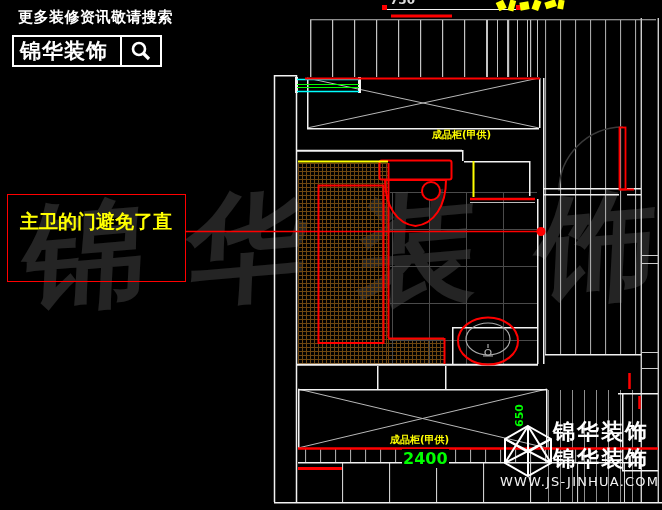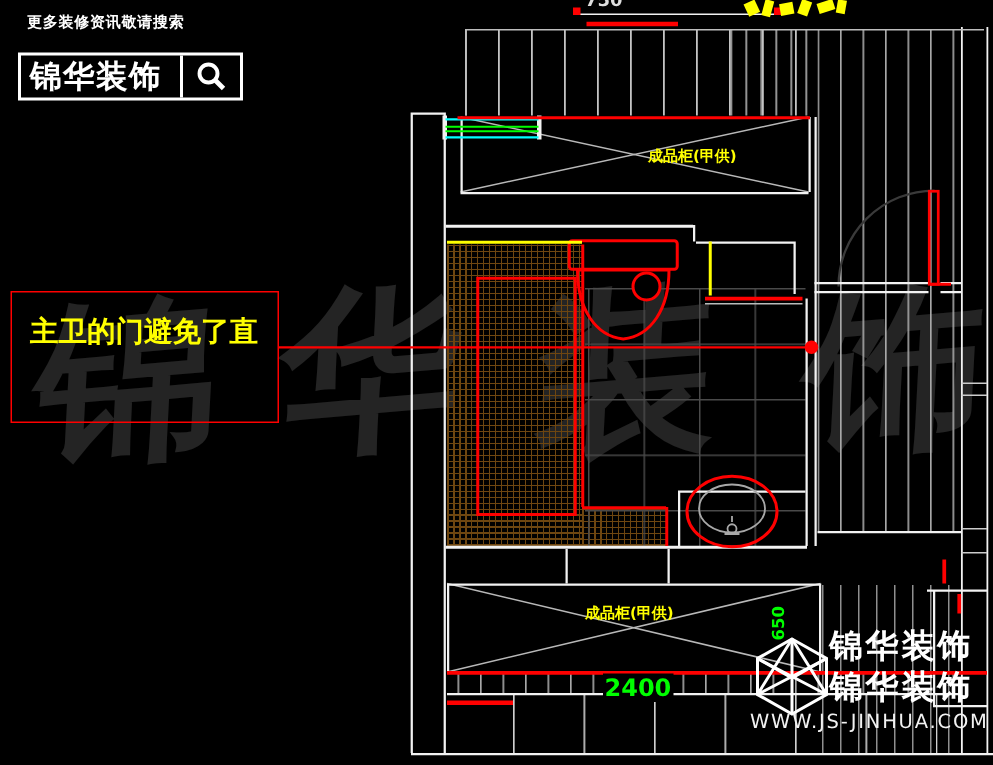--- a/index.html
+++ b/index.html
@@ -18,24 +18,24 @@
   .mosaic{
     position:absolute;z-index:2;
     background-image:
       repeating-linear-gradient(0deg,#6e4610 0 1px,transparent 1px 4px),
       repeating-linear-gradient(90deg,#6e4610 0 1px,transparent 1px 4px);
   }
   
   #draw{position:absolute;left:0;top:0;z-index:3;}
   
   .lbl{position:absolute;z-index:4;white-space:nowrap;}
-  .yellow{color:#ffff00;font-weight:bold;}
+  .yellow{color:#ffff00;font-weight:bold;margin-top:31px;}
   .green{color:#00ff00;font-weight:bold;background:#000;padding:0 1px;}
   
-  #tagline{left:18px;top:8px;font-size:10px;font-weight:bold;color:#fff;
+  #tagline{left:18px;top:8px;font-size:15px;font-weight:bold;color:#fff;
     letter-spacing:0.5px;z-index:5;}
   #logo-box{left:12px;top:35px;width:146px;height:28px;border:2px solid #fff;
     display:flex;align-items:center;z-index:5;background:#000;}
   #logo-text{font-size:21px;font-weight:bold;color:#fff;padding:0 5px 0 6px;
     letter-spacing:1px;flex:1;line-height:1;}
   #logo-sep{width:2px;height:28px;background:#fff;}
   #logo-mag{width:38px;display:flex;align-items:center;justify-content:center;}
   
   #callout{left:7px;top:194px;width:179px;height:88px;border:1.5px solid #f00;
     z-index:4;padding:11px 0 4px 12px;box-sizing:border-box;}

